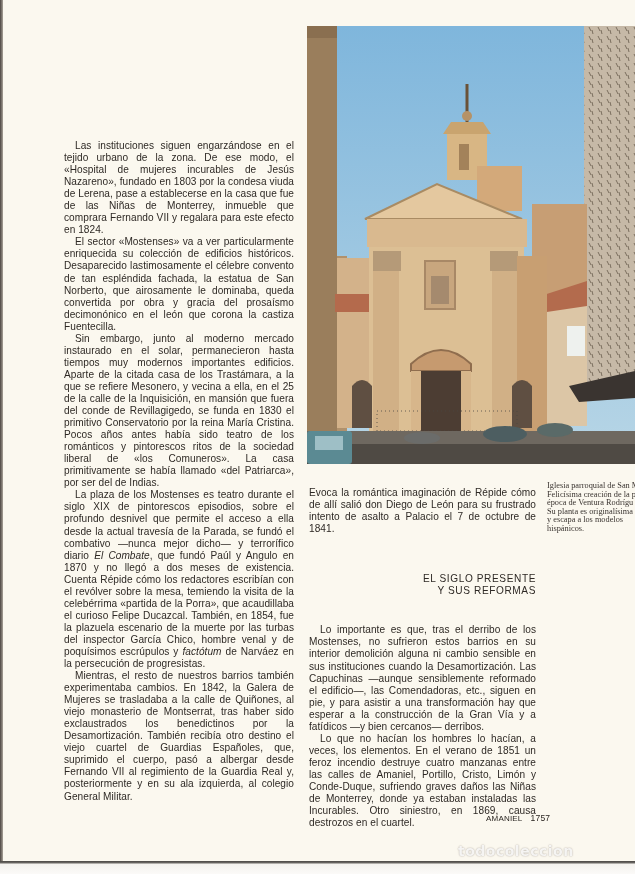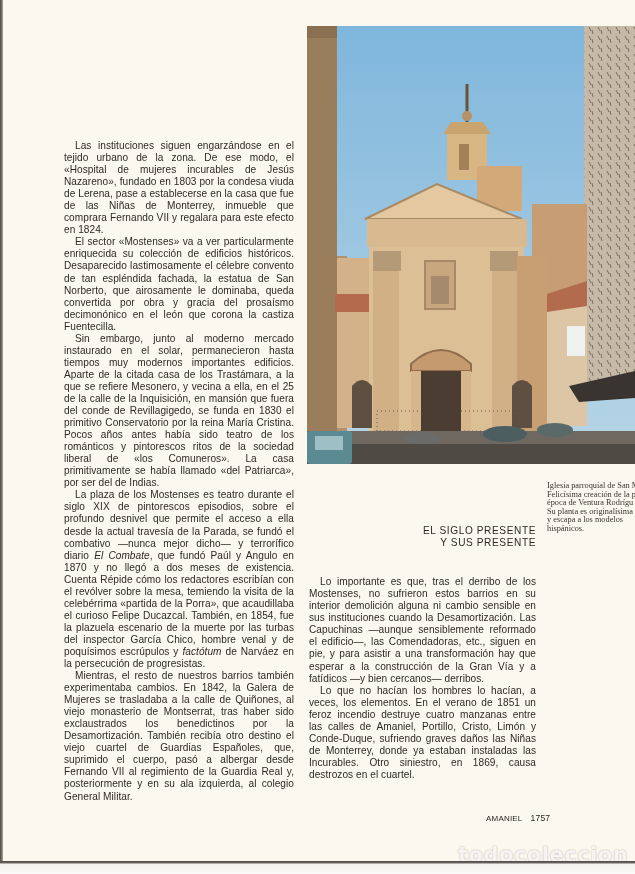--- a/index.html
+++ b/index.html
@@ -47,21 +47,21 @@
       color: #3a3430; white-space: nowrap; overflow: hidden;
     }
     .footer {
       position: absolute; left: 486px; top: 813px;
       font-size: 8px; color: #2b2622; letter-spacing: 0.2px;
     }
     .footer .pg { margin-left: 8px; font-size: 8.5px; }
     .watermark {
       position: absolute; left: 458px; top: 843px;
       font-family: "DejaVu Sans", sans-serif; font-weight: bold;
-      font-size: 21px; letter-spacing: 0.5px;
+      font-size: 14px; letter-spacing: 0.5px;
       color: rgba(255,255,255,0.85);
       text-shadow: 0 0 1px #bcb6ad, 0 0 2px #c9c3ba;
     }
     
     .photo {
       position: absolute; left: 307px; top: 26px; width: 328px; height: 438px;
       overflow: hidden; background: #8ec0df;
     }
     .photo svg { display: block; }
   </style>
@@ -144,21 +144,22 @@
       <rect x="8" y="410" width="28" height="14" fill="#9ebfc6"></rect>
       <ellipse cx="198" cy="408" rx="22" ry="8" fill="#4d5e61"></ellipse>
       <ellipse cx="248" cy="404" rx="18" ry="7" fill="#5a6a68"></ellipse>
       <ellipse cx="115" cy="412" rx="18" ry="6" fill="#6b6c6a"></ellipse>
 
       <polygon points="262,360 328,345 328,372 272,376" fill="#3a3430"></polygon>
     </svg>
   </div>
 
   <div class="col col-right">
-    <p class="heading"><span>EL SIGLO PRESENTE</span><br><span>Y SUS PRESENTE</span></p>
+    <p class="noindent">Evoca la romántica imaginación de Répide cómo de allí salió don Diego de León para su frustrado intento de asalto a Palacio el 7 de octubre de 1841.</p>
+    <p class="heading"><span>EL SIGLO PRESENTE</span><br><span>Y SUS REFORMAS</span></p>
     <p>Lo importante es que, tras el derribo de los Mostenses, no sufrieron estos barrios en su interior demolición alguna ni cambio sensible en sus instituciones cuando la Desamortización. Las Capuchinas —aunque sensiblemente reformado el edificio—, las Comendadoras, etc., siguen en pie, y para asistir a una transformación hay que esperar a la construcción de la Gran Vía y a fatídicos —y bien cercanos— derribos.</p>
     <p>Lo que no hacían los hombres lo hacían, a veces, los elementos. En el verano de 1851 un feroz incendio destruye cuatro manzanas entre las calles de Amaniel, Portillo, Cristo, Limón y Conde-Duque, sufriendo graves daños las Niñas de Monterrey, donde ya estaban instaladas las Incurables. Otro siniestro, en 1869, causa destrozos en el cuartel.</p>
   </div>
 
   <div class="caption">
     <div>Iglesia parroquial de San M</div>
     <div>Felicísima creación de la pr</div>
     <div>época de Ventura Rodrígu</div>
     <div>Su planta es originalísima</div>
     <div>y escapa a los modelos</div>

